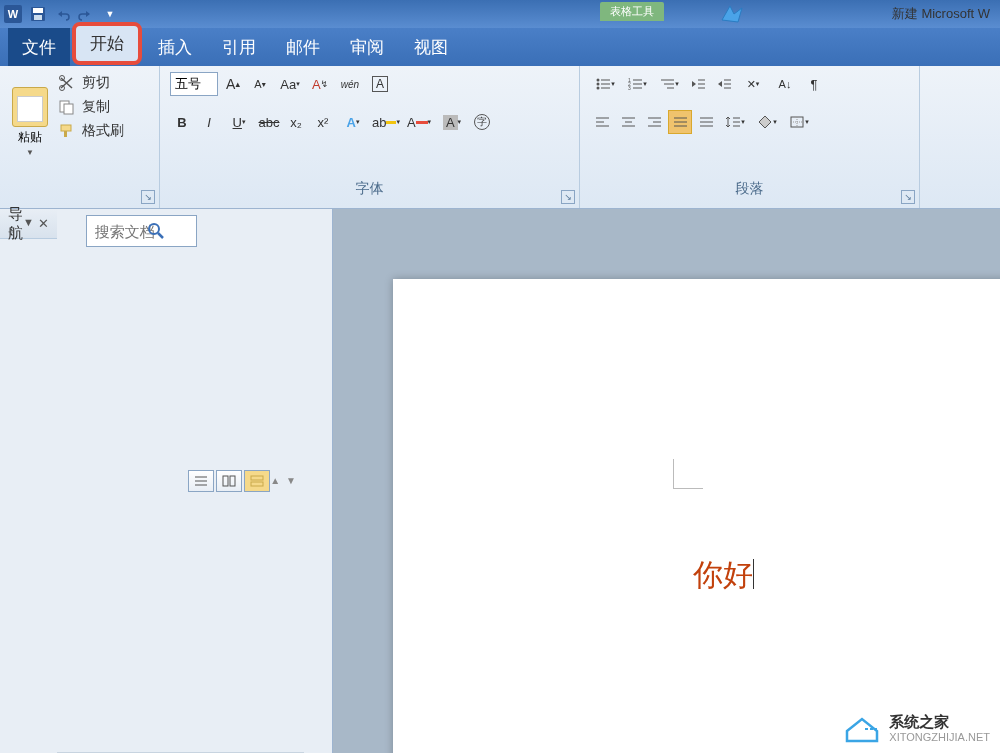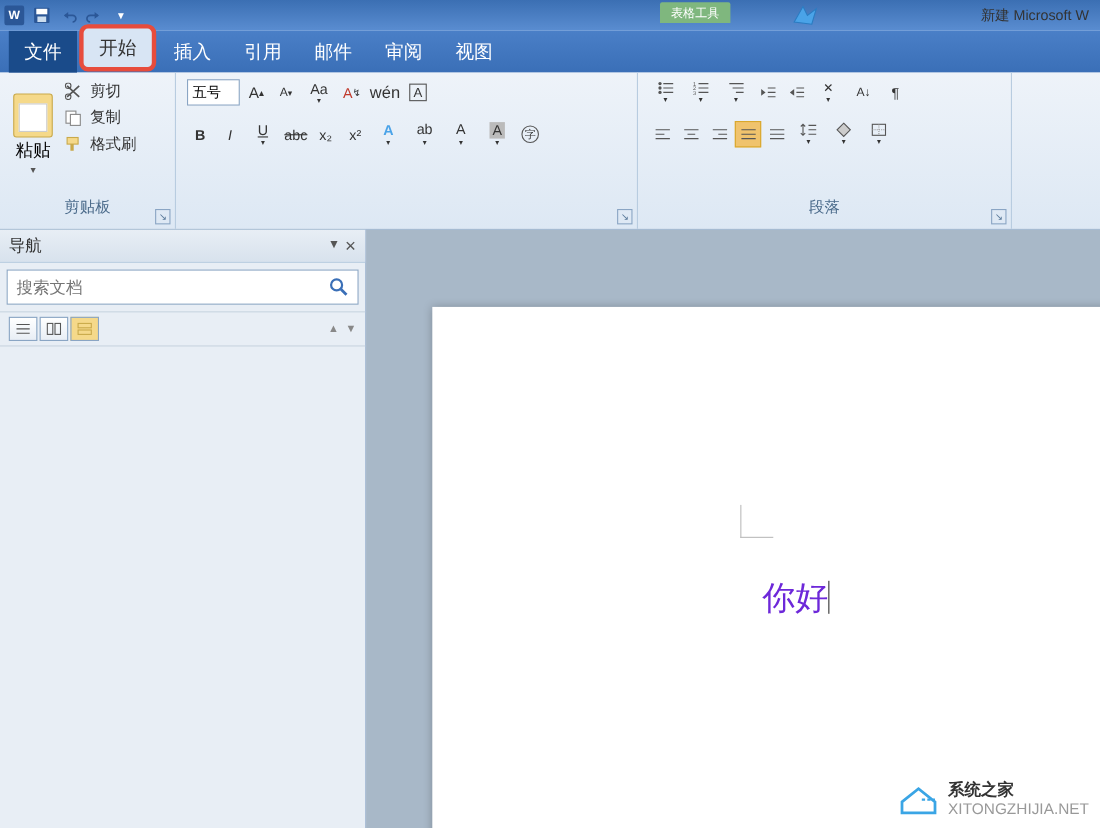--- a/index.html
+++ b/index.html
@@ -35,63 +35,63 @@
 .clipboard-action { display: flex; align-items: center; gap: 6px; font-size: 14px; color: #333; }
 .clipboard-action .ci { width: 18px; height: 16px; }
 
 
 .font-group { width: 420px; }
 .font-content { display: flex; flex-direction: column; gap: 4px; padding: 4px; height: 108px; }
 .font-row { display: flex; align-items: center; gap: 3px; }
 .font-name-box { width: 140px; height: 24px; border: 1px solid #8aa5c4; background: #fff; font-size: 13px; padding: 2px 4px; display: flex; align-items: center; }
 .font-size-box { width: 48px; height: 24px; border: 1px solid #8aa5c4; background: #fff; font-size: 13px; padding: 2px 4px; display: flex; align-items: center; }
 .rbtn { width: 24px; height: 24px; border: 1px solid transparent; display: flex; align-items: center; justify-content: center; font-size: 13px; color: #333; cursor: pointer; }
-.rbtn.wide { width: 30px; flex-direction: column; }
+.rbtn.wide { width: 30px; }
 
 
 .para-group { width: 340px; }
 .para-content { display: flex; flex-direction: column; gap: 4px; padding: 4px; height: 108px; }
 .para-row { display: flex; align-items: center; gap: 2px; }
 
 
 .styles-group { flex: 1; }
 .styles-content { height: 108px; padding: 4px; display: flex; gap: 4px; }
 .style-preview { width: 60px; height: 50px; border: 1px solid #b8cce0; background: #fff; display: flex; align-items: center; justify-content: center; font-size: 13px; font-family: "SimSun", serif; }
 
 
 .main-area { display: flex; height: calc(753px - 28px - 38px - 143px); background: #a8b8c8; }
 
 
-.nav-pane { width: 333px; background: #e8eef5; border-right: 1px solid #9db4d0; display: flex; flex-direction: column; }
+.nav-pane { width: 333px; background: #e8eef5; border-right: 1px solid #9db4d0; display: flex; flex-direction: row; }
 .nav-header { height: 30px; background: linear-gradient(to bottom, #e8eef5, #d8e2ed); border-bottom: 1px solid #b8cce0; display: flex; align-items: center; justify-content: space-between; padding: 0 8px; font-size: 15px; color: #333; }
 .nav-header-controls { display: flex; gap: 4px; }
 .nav-search-row { padding: 6px; border-bottom: 1px solid #c8d4e0; }
-.nav-search { width: 100%; height: 32px; border: 1px solid #8aa5c4; padding: 4px 30px 4px 8px; font-size: 15px; color: #888; position: relative; }
+.nav-search { width: 100%; height: 32px; border: 1px solid #8aa5c4; padding: 4px 30px 4px 8px; font-size: 15px; color: #888; position: relative; margin-left: 23px; }
 .nav-search-wrapper { position: relative; }
 .nav-search-icon { position: absolute; right: 8px; top: 6px; color: #4a6a8a; }
 .nav-tabs { padding: 4px 8px; display: flex; align-items: center; justify-content: space-between; border-bottom: 1px solid #c8d4e0; }
 .nav-tab-btns { display: flex; gap: 2px; }
 .nav-tab-btn { width: 26px; height: 22px; border: 1px solid #8aa5c4; background: linear-gradient(#fff, #e8eef5); display: flex; align-items: center; justify-content: center; }
 .nav-tab-btn.active { background: #f5d98a; }
 .nav-body { padding: 18px 14px; font-size: 16px; color: #555; line-height: 1.8; }
 .nav-body p { margin-bottom: 16px; }
 
 
 .doc-area { flex: 1; background: #a8b8c8; position: relative; overflow: hidden; }
 .page { position: absolute; left: 60px; top: 70px; width: 780px; height: 1000px; background: #fff; box-shadow: 0 0 8px rgba(0,0,0,0.25); }
 .page-margin-mark { position: absolute; left: 280px; top: 180px; width: 30px; height: 30px; border-left: 1px solid #bbb; border-bottom: 1px solid #bbb; }
-.doc-text { position: absolute; left: 300px; top: 245px; font-family: "SimSun", serif; font-size: 30px; color: #6d28d9; }
+.doc-text { position: absolute; left: 300px; top: 276px; font-family: "SimSun", serif; font-size: 30px; color: #c2410c; }
 .cursor-line { display: inline-block; width: 1px; height: 30px; background: #333; vertical-align: -4px; }
 
 
 .watermark { position: absolute; right: 10px; bottom: 10px; display: flex; align-items: center; gap: 8px; }
 .watermark .wm-icon { width: 38px; height: 28px; }
 .watermark .wm-text { display: flex; flex-direction: column; line-height: 1.1; }
 .watermark .wm-big { font-size: 15px; font-weight: bold; color: #333; }
-.watermark .wm-small { font-size: 14px; color: #999; }
+.watermark .wm-small { font-size: 11px; color: #999; }
 
 
 .sw { width: 12px; height: 3px; display: block; margin-top: 1px; }
 .sw.red { background: #e74c3c; }
 .sw.yellow { background: #f1c40f; }
 
 
 .glyph { font-family: Arial, sans-serif; }
 </style>
 </head>
@@ -139,21 +139,21 @@
   <div class="tab">审阅</div>
   <div class="tab">视图</div>
 </div>
 
 <div class="ribbon">
 
   <div class="ribbon-group clipboard-group">
     <div class="clipboard-content">
       <div class="paste-btn">
         <div class="paste-icon"></div>
-        <span style="font-size:16px;">粘贴</span>
+        <span style="font-size:12px;">粘贴</span>
         <span class="glyph" style="font-size:8px;color:#555;">▼</span>
       </div>
       <div class="clipboard-actions">
         <div class="clipboard-action">
           <span class="ci"><svg width="18" height="16" viewBox="0 0 18 16">
                 <path d="M3 3 L14 13 M14 3 L3 13" stroke="#555" stroke-width="1.5"></path>
                 <circle cx="4" cy="13" r="2.5" fill="none" stroke="#555"></circle>
                 <circle cx="4" cy="3" r="2.5" fill="none" stroke="#555"></circle>
               </svg></span>
           <span>剪切</span>
@@ -167,21 +167,20 @@
         </div>
         <div class="clipboard-action">
           <span class="ci"><svg width="18" height="16" viewBox="0 0 18 16">
                 <rect x="3" y="2" width="10" height="6" fill="#f5d98a" stroke="#c9a94a"></rect>
                 <path d="M6 8 L6 14 L9 14 L9 8" fill="#c9a94a"></path>
               </svg></span>
           <span>格式刷</span>
         </div>
       </div>
     </div>
-    <div class="ribbon-group-label">剪贴板</div>
     <div class="ribbon-group-launcher">↘</div>
   </div>
 
   <div class="ribbon-group font-group">
     <div class="font-content">
       <div class="font-row">
         <div class="font-size-box">五号</div>
         <div class="rbtn">
             <span style="font-size:14px;">A</span>
             <span style="font-size:9px;vertical-align:super;">▴</span>
@@ -192,21 +191,21 @@
           </div>
         <div class="rbtn wide">
             <span>Aa</span>
             <span class="glyph" style="font-size:7px;">▾</span>
           </div>
         <div class="rbtn">
             <span style="color:#c0392b;">A</span>
             <span style="font-size:9px;">↯</span>
           </div>
         <div class="rbtn wide">
-            <span style="font-size:15px;">wén</span>
+            <span style="font-size:10px;font-style:italic;">wén</span>
           </div>
         <div class="rbtn">
             <span style="border:1px solid #555;padding:0 3px;font-size:12px;">A</span>
           </div>
       </div>
       <div class="font-row" style="margin-top:10px;">
         <div class="rbtn">
             <b>B</b>
           </div>
         <div class="rbtn">
@@ -241,20 +240,21 @@
           </div>
         <div class="rbtn wide">
             <span style="background:#bbb;padding:0 3px;">A</span>
             <span class="glyph" style="font-size:7px;">▾</span>
           </div>
         <div class="rbtn">
             <span style="border:1px solid #555;border-radius:50%;width:16px;height:16px;display:inline-flex;align-items:center;justify-content:center;font-size:10px;">字</span>
           </div>
       </div>
     </div>
+    <div class="ribbon-group-label">字体</div>
     <div class="ribbon-group-launcher">↘</div>
   </div>
 
   <div class="ribbon-group para-group">
     <div class="para-content">
       <div class="para-row">
         <div class="rbtn wide">
             <svg width="16" height="14" viewBox="0 0 16 14">
               <circle cx="3" cy="3" r="1.5" fill="#555"></circle>
               <circle cx="3" cy="7" r="1.5" fill="#555"></circle>

